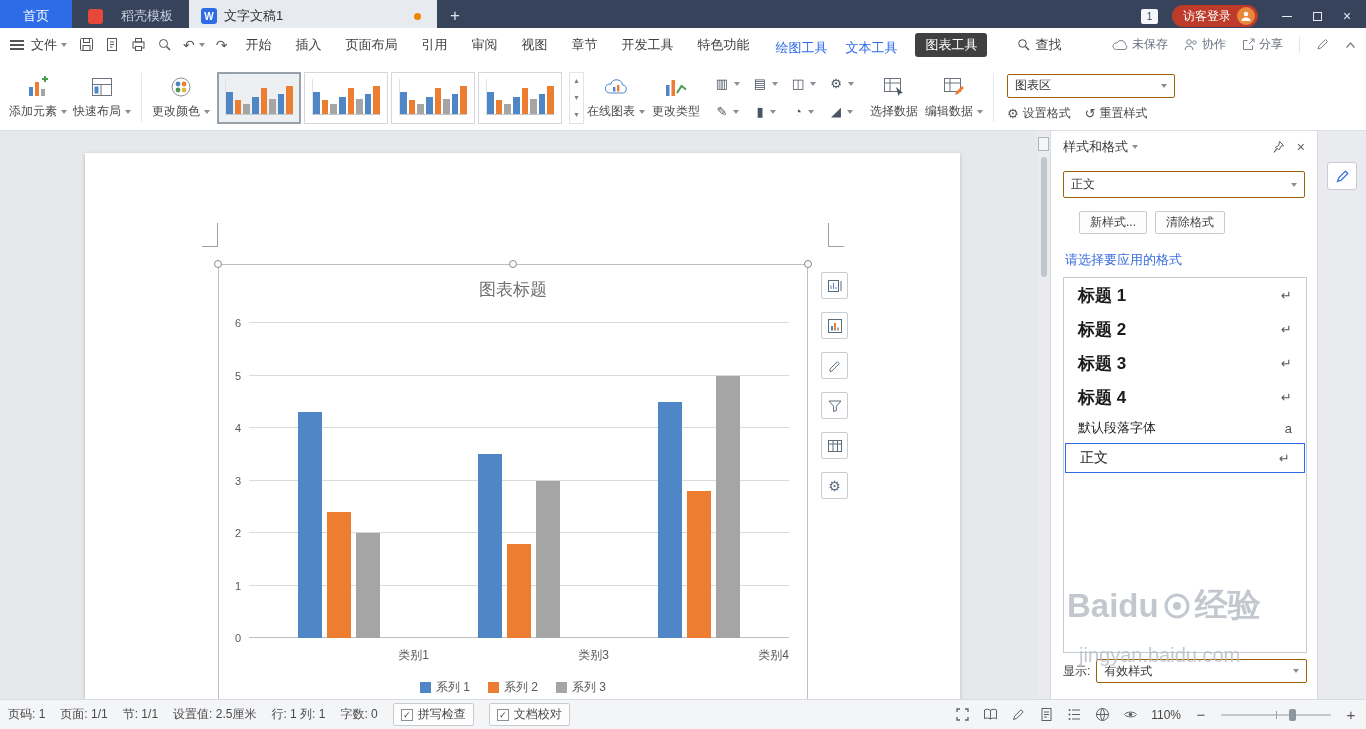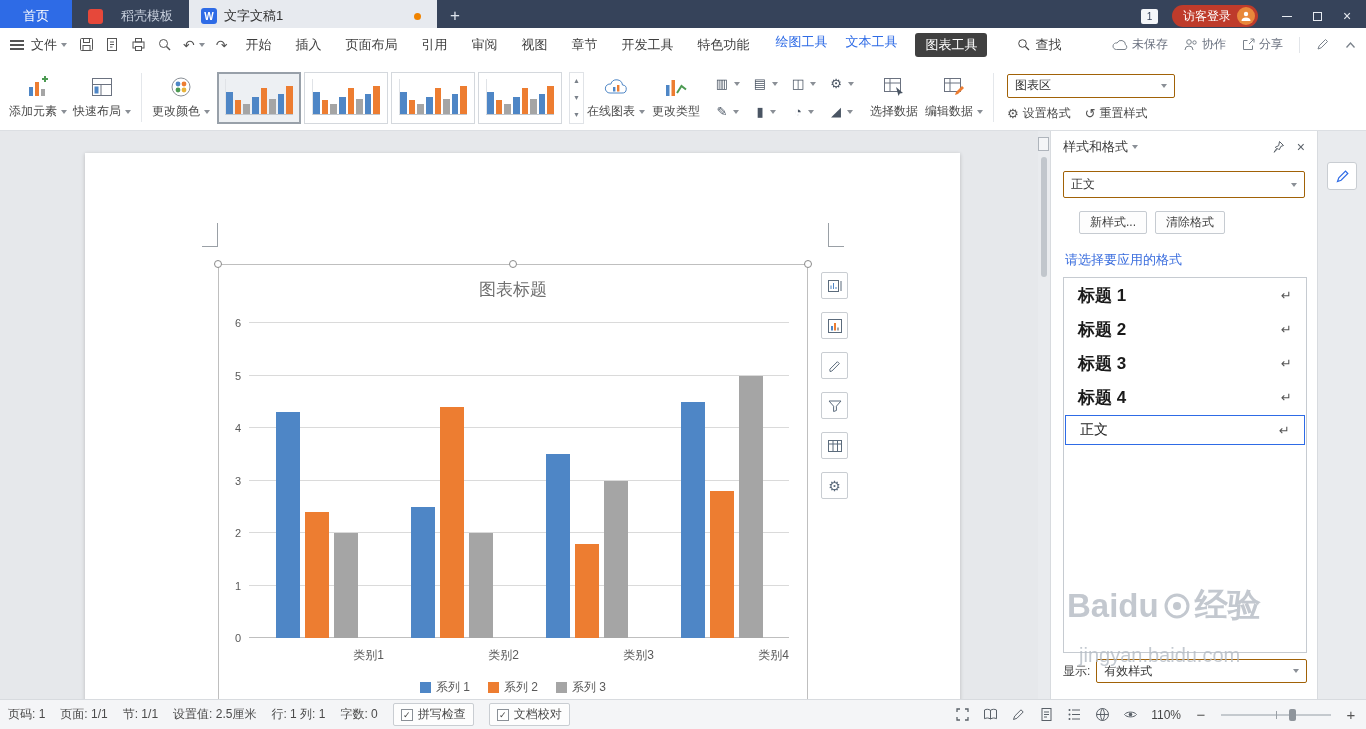--- a/index.html
+++ b/index.html
@@ -28,21 +28,21 @@
 
 
 .menubar{position:absolute;top:28px;left:0;right:0;height:33px;background:#fff;display:flex;align-items:center;padding:9px 10px;font-size:13px;color:#3F3F3F}
 .hamburger{width:14px;height:10px;border-top:2px solid #555;border-bottom:2px solid #555;position:relative;margin-right:7px}
 .hamburger:before{content:"";position:absolute;left:0;right:0;top:2px;height:2px;background:#555}
 .file-btn{display:flex;align-items:center;margin-right:12px}
 .qicons{display:flex;align-items:center;gap:11px;margin-right:18px;color:#555}
 .qicon{display:flex;align-items:center;font-size:14px;color:#555}
 .menu-items{display:flex;align-items:center;gap:24px}
 .menu-item{cursor:default}
-.tool-tabs{display:flex;align-items:flex-start;gap:18px;margin-left:26px}
+.tool-tabs{display:flex;align-items:flex-end;gap:18px;margin-left:26px}
 .tool-tab{color:#2E6BE6}
 .tool-tab.active{background:#404040;color:#fff;border-radius:3px;padding:3px 10px}
 .search-pill{display:flex;align-items:center;gap:5px;margin-left:20px;padding:3px 10px;border-radius:12px}
 .menubar-right{margin-left:auto;display:flex;align-items:center;gap:16px;color:#6B7280;font-size:12px}
 .mb-item{display:flex;align-items:center;gap:4px}
 .mb-divider{width:1px;height:16px;background:#E2E5E9}
 
 
 .ribbon{position:absolute;top:65px;left:0;right:0;height:66px;background:#fff;border-bottom:1px solid #DCDFE3;display:flex;align-items:center;padding:0 6px}
 .rb-big{min-width:56px;height:60px;display:flex;flex-direction:column;align-items:center;justify-content:center;gap:4px;font-size:12px;color:#4A4A4A;border-radius:3px;padding:0 3px}
@@ -501,28 +501,20 @@
             <div class="bar-group">
               <div class="bars">
                 <div class="bar" style="height: 71.6667%; background: rgb(78, 134, 198);"></div>
                 <div class="bar" style="height: 40%; background: rgb(237, 125, 49);"></div>
                 <div class="bar" style="height: 33.3333%; background: rgb(165, 165, 165);"></div>
               </div>
               <div class="xtick">类别1</div>
             </div>
             <div class="bar-group">
               <div class="bars">
-                <div class="bar" style="height: 41.6667%; background: rgb(78, 134, 198);"></div>
-                <div class="bar" style="height: 73.3333%; background: rgb(237, 125, 49);"></div>
-                <div class="bar" style="height: 33.3333%; background: rgb(165, 165, 165);"></div>
-              </div>
-              <div class="xtick">类别2</div>
-            </div>
-            <div class="bar-group">
-              <div class="bars">
                 <div class="bar" style="height: 58.3333%; background: rgb(78, 134, 198);"></div>
                 <div class="bar" style="height: 30%; background: rgb(237, 125, 49);"></div>
                 <div class="bar" style="height: 50%; background: rgb(165, 165, 165);"></div>
               </div>
               <div class="xtick">类别3</div>
             </div>
             <div class="bar-group">
               <div class="bars">
                 <div class="bar" style="height: 75%; background: rgb(78, 134, 198);"></div>
                 <div class="bar" style="height: 46.6667%; background: rgb(237, 125, 49);"></div>
@@ -623,20 +615,24 @@
         <span class="style-mark">↵</span>
       </div>
       <div class="style-row h">
         <span class="style-label">标题 3</span>
         <span class="style-mark">↵</span>
       </div>
       <div class="style-row h">
         <span class="style-label">标题 4</span>
         <span class="style-mark">↵</span>
       </div>
+      <div class="style-row char">
+        <span class="style-label">默认段落字体</span>
+        <span class="style-mark">a</span>
+      </div>
       <div class="style-row body selected">
         <span class="style-label">正文</span>
         <span class="style-mark">↵</span>
       </div>
     </div>
   <div class="panel-show">
     <span>显示:</span>
     <span class="combo">
       <span>有效样式</span>
       <i class="caret"></i>

